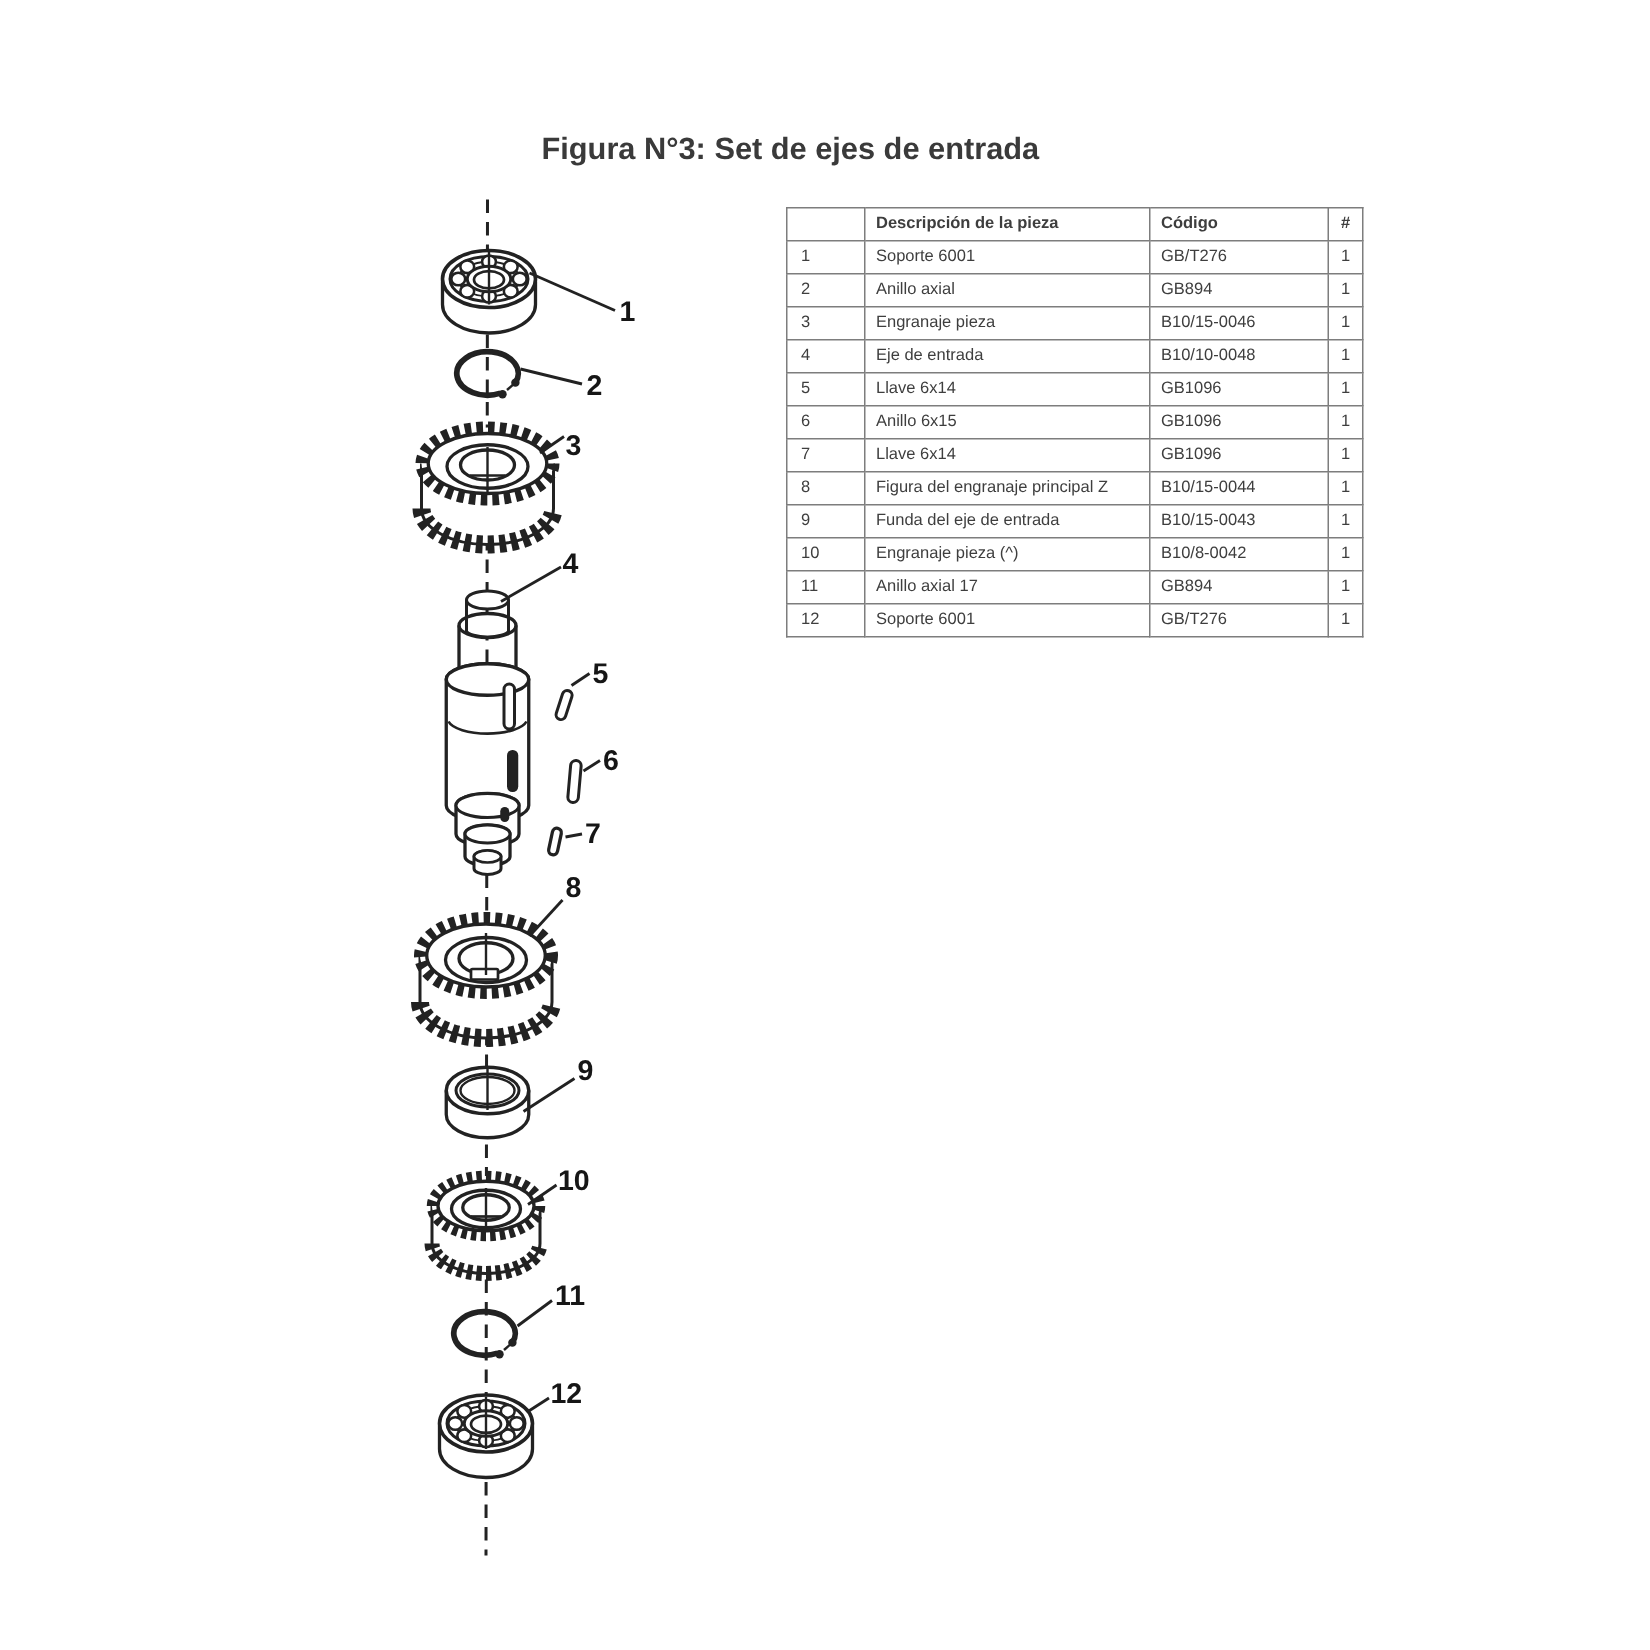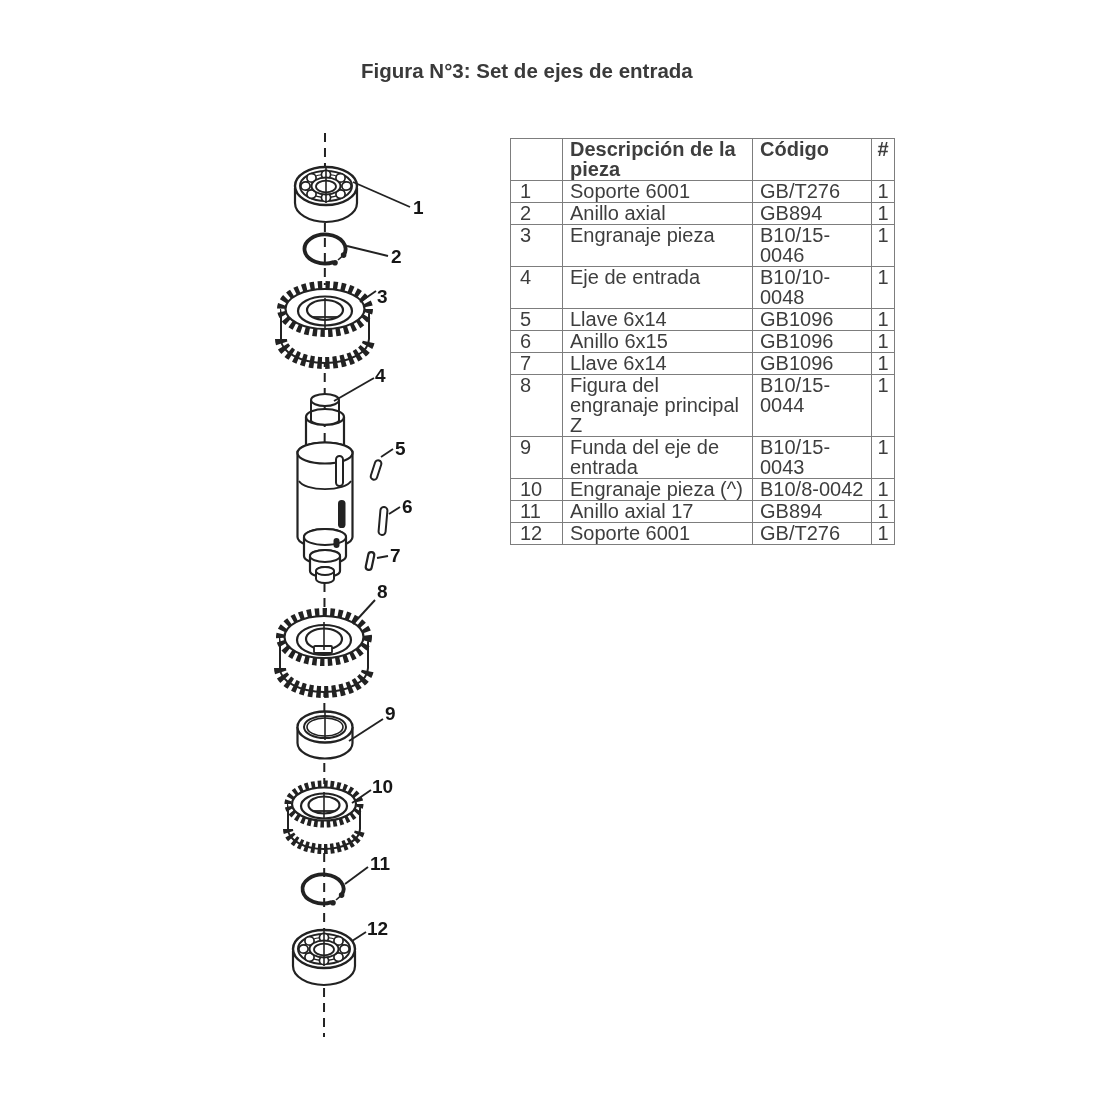--- a/index.html
+++ b/index.html
@@ -1,23 +1,23 @@
 <!DOCTYPE html>
 <html><head>
 <meta charset="utf-8">
 <style>
   html,body{margin:0;padding:0;background:#ffffff;}
   .page{position:relative;width:1100px;height:1100px;background:#ffffff;overflow:hidden;
         font-family:"Liberation Sans", sans-serif;}
-  .fig-title{position:absolute;left:361px;top:59px;font-size:20.5px;font-weight:700;
+  .fig-title{position:absolute;left:361px;top:88px;font-size:20.5px;font-weight:700;
              color:#3a3a3a;white-space:nowrap;}
   .diagram-svg{position:absolute;left:0;top:0;}
   
-  .parts{position:absolute;left:510px;top:138px;border-collapse:collapse;table-layout:fixed;
-         width:341px;font-size:20px;line-height:20px;color:#3e3e3e;}
+  .parts{position:absolute;left:524px;top:138px;border-collapse:collapse;table-layout:fixed;
+         width:341px;font-size:11px;line-height:20px;color:#3e3e3e;}
   .parts th,.parts td{border:1px solid #7d7d7d;padding:0 4px 1px 4px;vertical-align:top;
                       overflow:hidden;}
   .parts th{font-weight:700;text-align:left;}
   .parts .c-num{width:38px;padding-left:9px;}
   .parts .c-desc{width:178px;padding-left:7px;}
   .parts .c-cod{width:107px;padding-left:7px;}
   .parts .c-qty{width:18px;text-align:center;padding:0 2px;}
   
   .ln{stroke:#222222;fill:none;}
   .wh{fill:#ffffff;stroke:#222222;}

